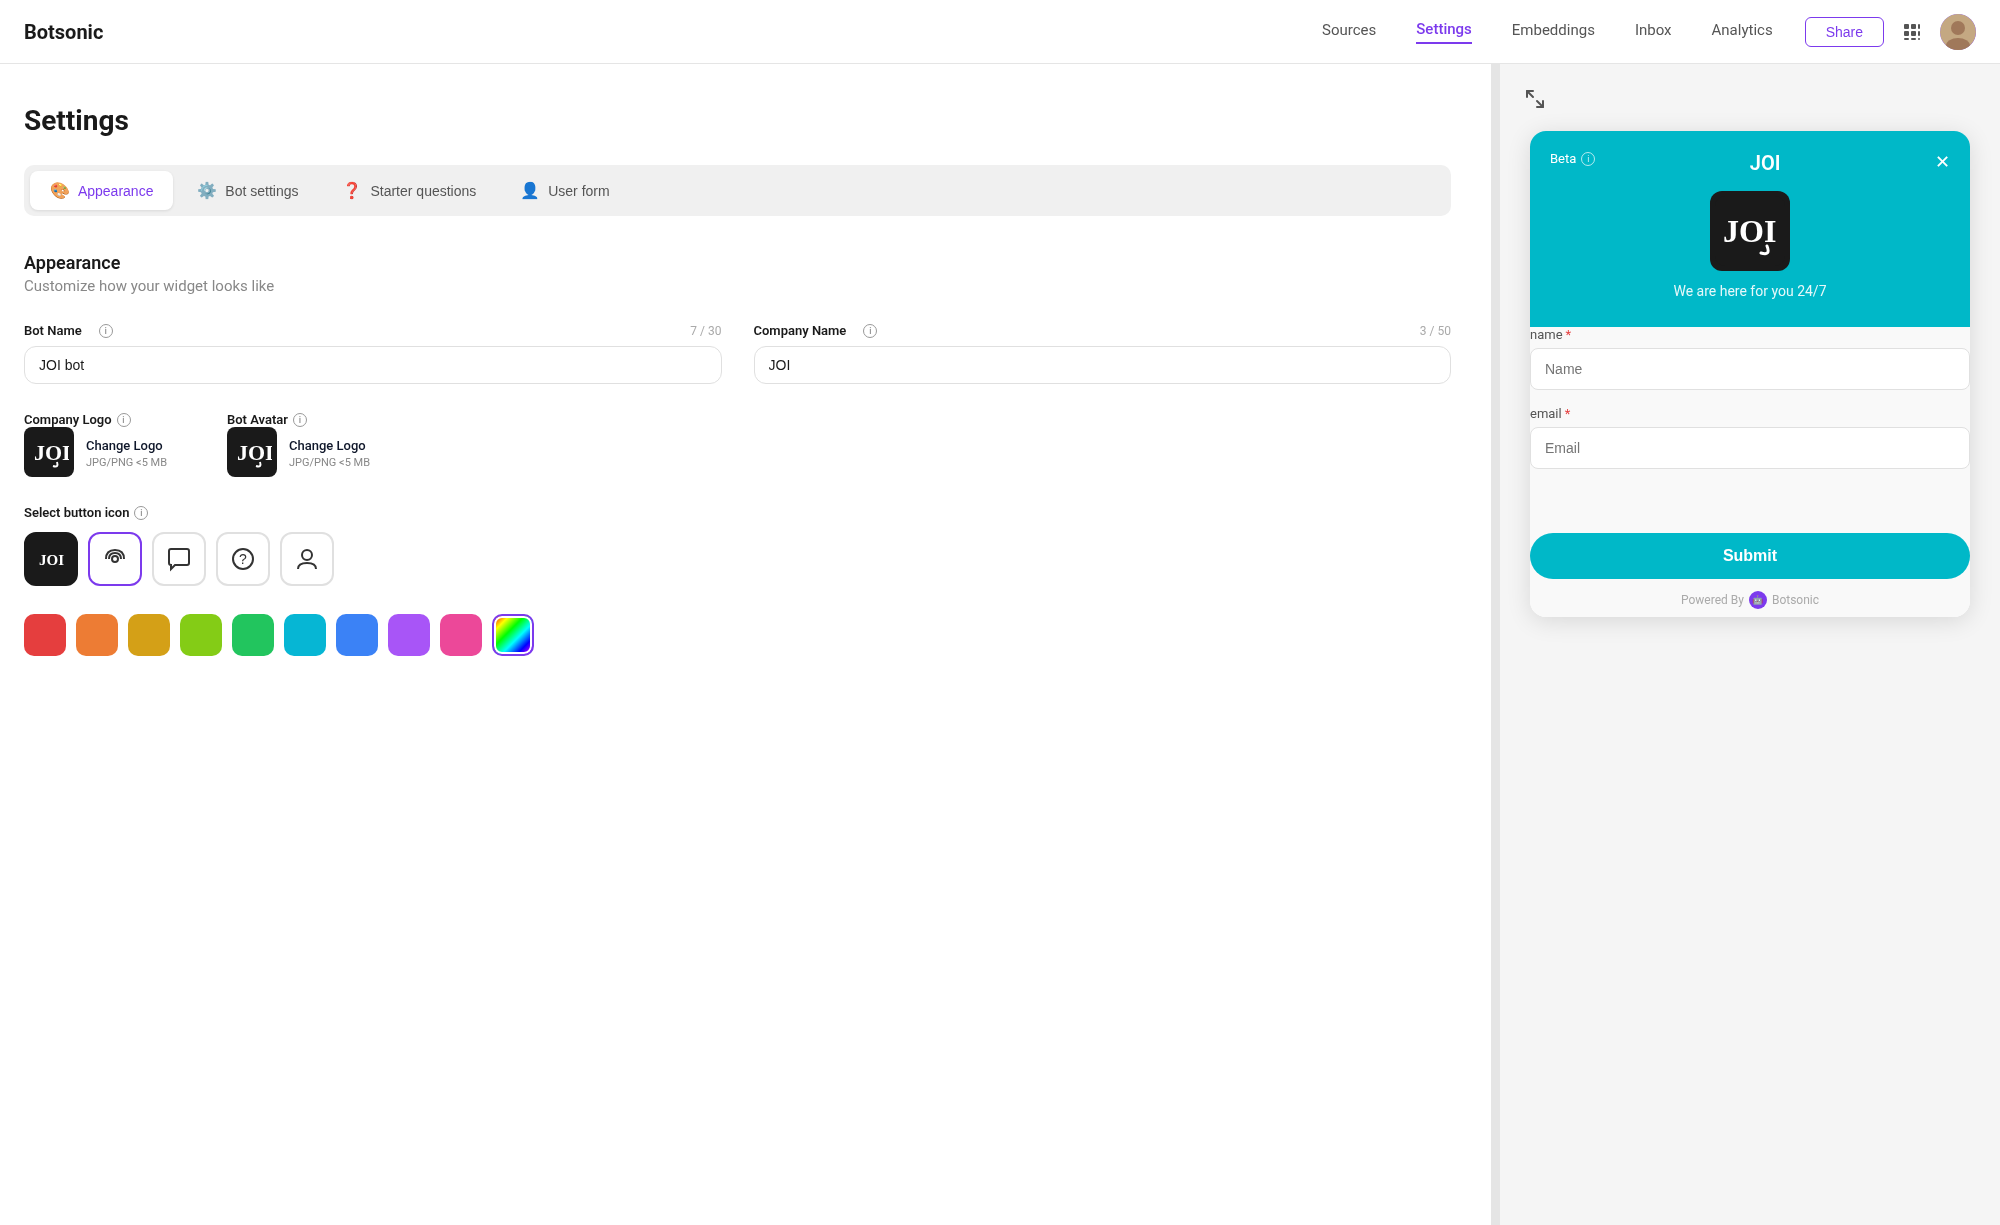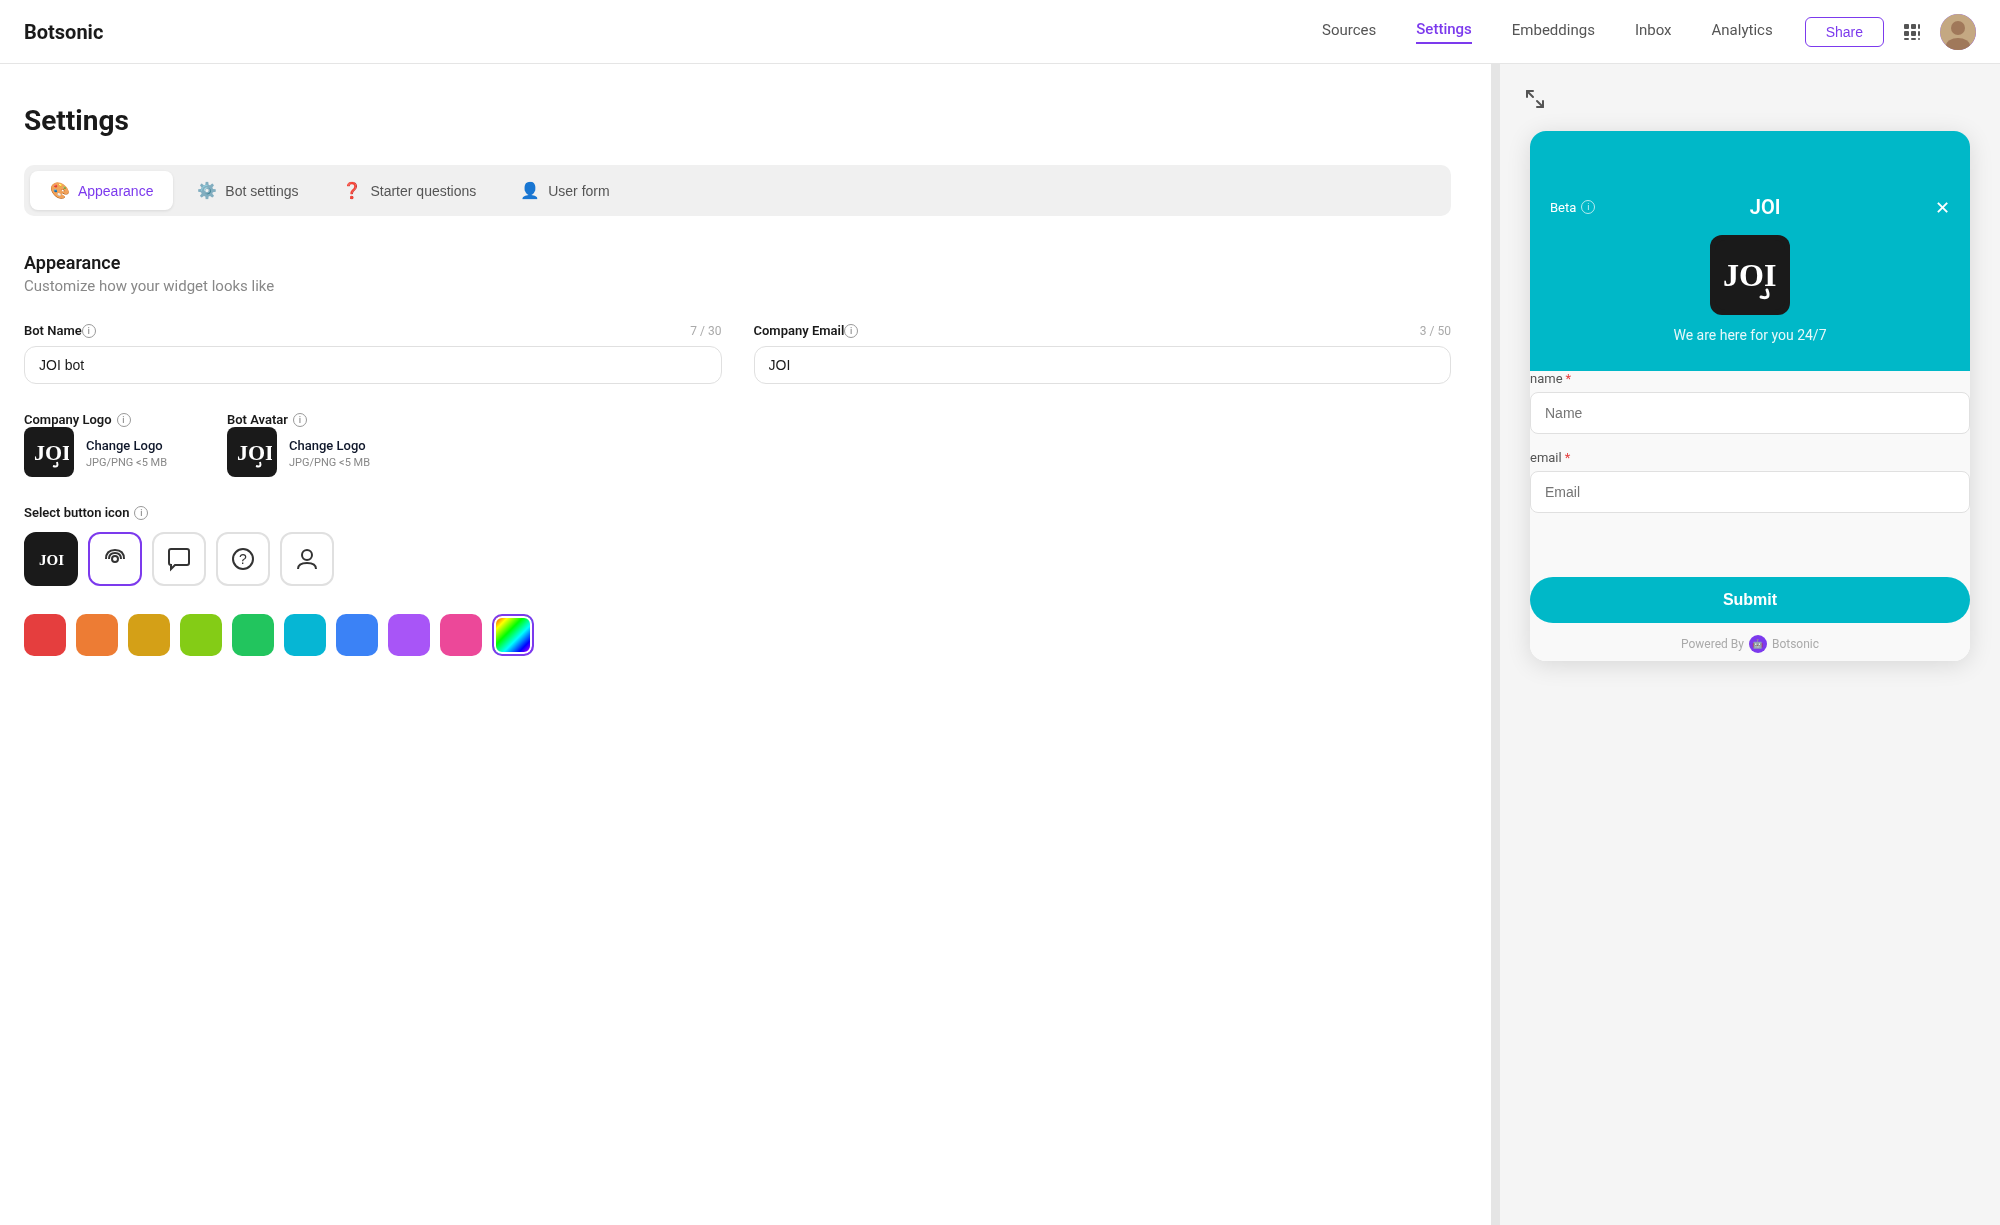--- a/index.html
+++ b/index.html
@@ -161,21 +161,21 @@
       align-items: center;
       justify-content: space-between;
       margin-bottom: 8px;
     }
     .field-label {
       font-size: 13px;
       font-weight: 600;
       color: #1a1a1a;
       display: flex;
       align-items: center;
-      gap: 0;
+      gap: 17px;
     }
     .field-count {
       font-size: 12px;
       color: #aaa;
     }
     .info-icon {
       width: 14px;
       height: 14px;
       border-radius: 50%;
       border: 1.5px solid #999;
@@ -340,24 +340,23 @@
       overflow: hidden;
     }
     .chat-header {
       background: #00b8c8;
       padding: 20px 20px 28px;
       color: white;
       position: relative;
     }
     .chat-header-top {
       display: flex;
-      align-items: center;
+      align-items: flex-start;
       justify-content: space-between;
       margin-bottom: 16px;
-      margin-top: 44px;
     }
     .chat-beta {
       display: flex;
       align-items: center;
       gap: 5px;
       font-size: 13px;
     }
     .chat-title {
       font-size: 20px;
       font-weight: 600;
@@ -523,21 +522,21 @@
             <span>Bot Name</span>
             <span class="info-icon">i</span>
           </div>
           <span class="field-count">7 / 30</span>
         </div>
         <input class="text-input" type="text" value="JOI bot" style="">
       </div>
       <div class="field-group">
         <div class="field-label-row">
           <div class="field-label">
-            <span>Company Email</span>
+            <span>Company Name</span>
             <span class="info-icon">i</span>
           </div>
           <span class="field-count">3 / 50</span>
         </div>
         <input class="text-input" type="text" value="JOI" style="">
       </div>
     </div>
 
     <div class="logo-row">
       <div class="logo-group">

